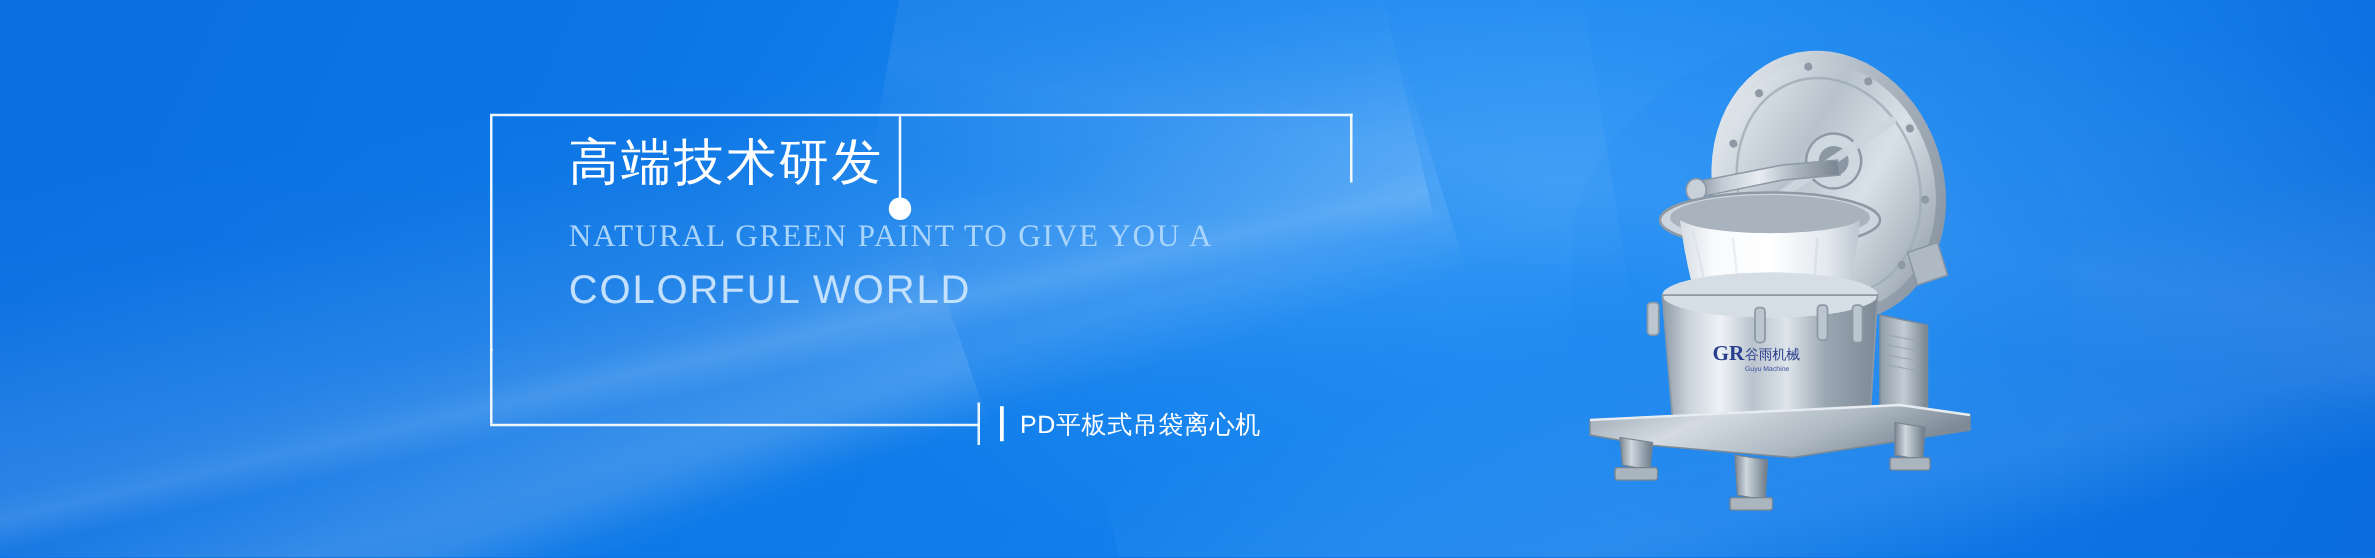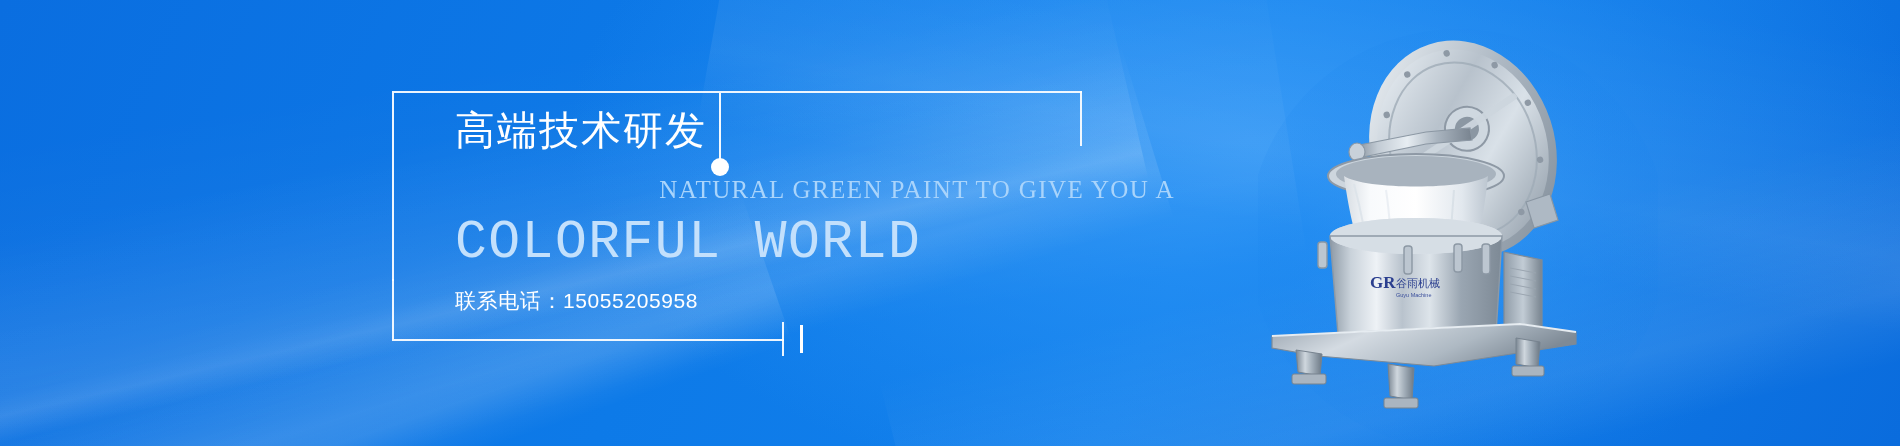--- a/index.html
+++ b/index.html
@@ -78,26 +78,26 @@
     display:flex;align-items:center;gap:40px;
     font-size:40px;letter-spacing:2px;color:#ffffff;font-weight:400;
     line-height:1;white-space:nowrap;
   }
   .headline .phrase-2{margin-left:0;}
 
   .sub-en{
     margin-top:26px;
     font-family:"Liberation Serif", serif;
     font-size:25px;letter-spacing:1.4px;
-    color:#a9d4fb;white-space:nowrap;text-align:right;
+    color:#a9d4fb;white-space:nowrap;
   }
   .big-en{
     margin-top:9px;
-    font-family:Liberation Mono, monospace;
-    font-size:53px;letter-spacing:1.5px;
+    font-family:Liberation Sans, sans-serif;
+    font-size:32px;letter-spacing:1.5px;
     color:#c3e0fc;white-space:nowrap;
   }
   .phone{
     margin-top:14px;
     font-size:21px;letter-spacing:.6px;color:#ffffff;white-space:nowrap;
   }
 
   
   .caption-rule{
     position:absolute;left:392px;top:339px;width:392px;height:2px;
@@ -136,26 +136,26 @@
   <div class="frame-bottom"></div>
   <div class="drop-line"></div>
   <div class="drop-dot"></div>
 
   <div class="copy">
     <div class="headline">
       <span class="phrase-1">高端技术研发</span>
     </div>
     <div class="sub-en">NATURAL GREEN PAINT TO GIVE YOU A</div>
     <div class="big-en">COLORFUL WORLD</div>
-    <div class="phone">联系电话：15055205958</div>
   </div>
 
   <div class="caption-rule"></div>
   <div class="caption-tick"></div>
   <div class="caption-bar"></div>
+  <div class="caption-label">PD平板式吊袋离心机</div>
 
   <div class="machine">
     <svg width="400" height="430" viewBox="0 0 400 430">
       <defs>
         <linearGradient id="steelH" x1="0" y1="0" x2="1" y2="0">
           <stop offset="0%" stop-color="#8e9aa6"></stop>
           <stop offset="12%" stop-color="#c9d2da"></stop>
           <stop offset="27%" stop-color="#eef2f6"></stop>
           <stop offset="42%" stop-color="#b9c3cd"></stop>
           <stop offset="58%" stop-color="#dde4ea"></stop>

